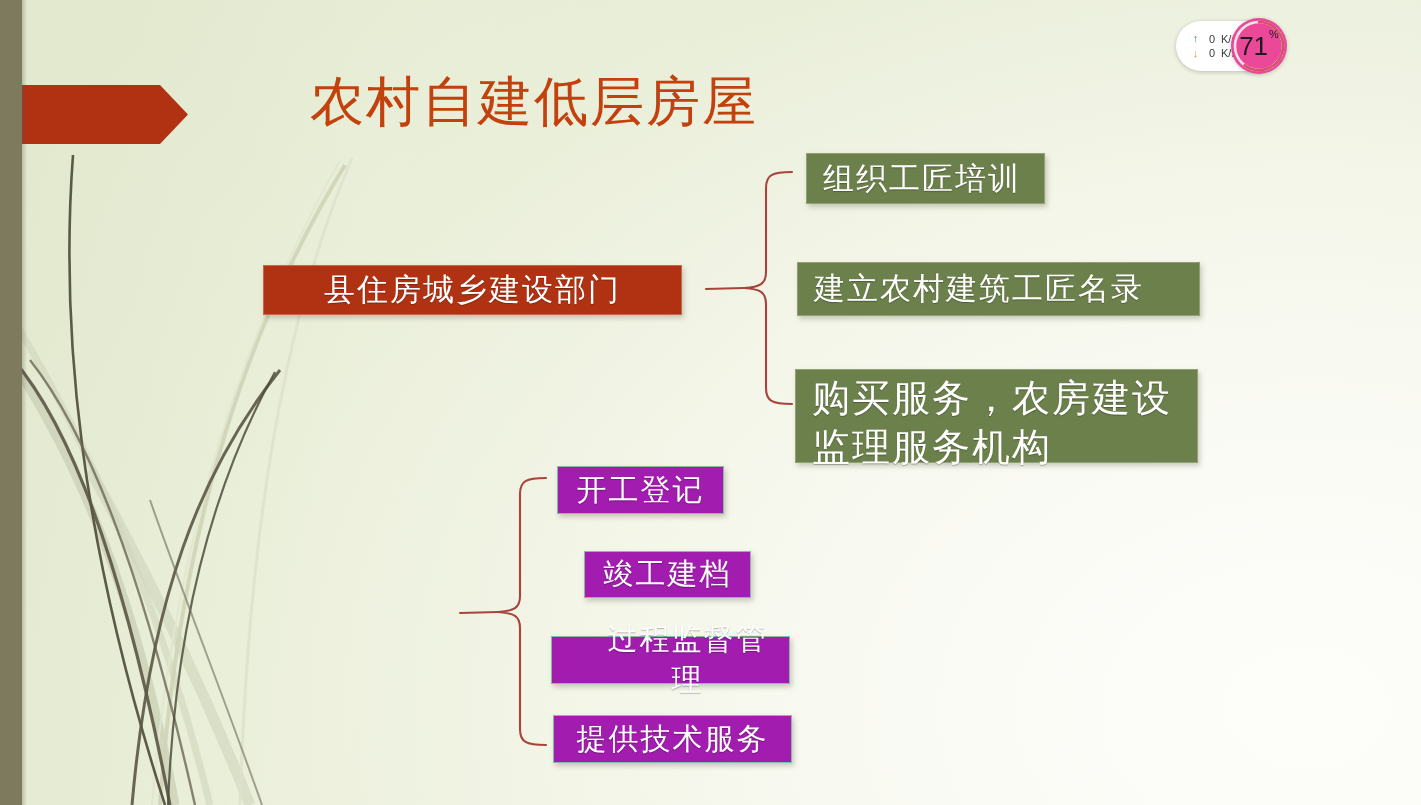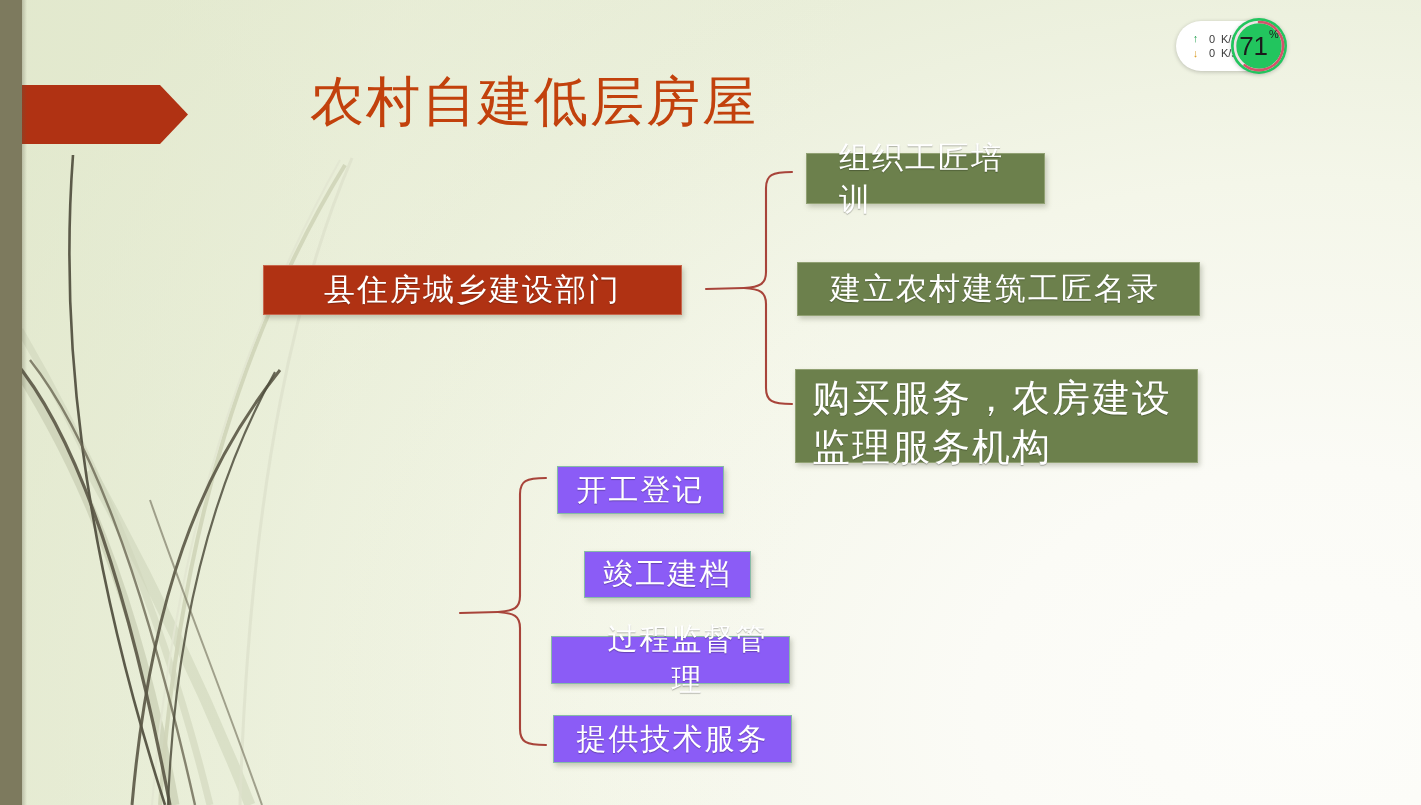--- a/index.html
+++ b/index.html
@@ -106,31 +106,31 @@
     background: #e08222;
     border: 1px solid #edab64;
     padding: 0 16px;
     font-size: 30px;
     justify-content: center;
     text-align: center;
   }
   .node-olive {
     background: #6c804c;
     border: 1px solid #91a173;
-    padding: 0 32px;
+    padding: 0 16px;
     font-size: 31px;
   }
   .node-olive.two-line {
     font-size: 38px;
     line-height: 1.28;
     align-items: flex-start;
     padding: 4px 16px;
   }
   .node-teal {
-    background: #8b5cf6;
+    background: #a21caf;
     border: 1px solid #86bba6;
     padding: 0 14px;
     font-size: 30px;
     justify-content: center;
     text-align: center;
   }
 
   
   .brace { position: absolute; pointer-events: none; }
 
@@ -168,21 +168,21 @@
   .net-val { min-width: 13px; text-align: right; margin-left: 1px; }
   .net-unit { margin-left: 6px; }
 
   .cpu-ring {
     position: absolute;
     left: 1231px;
     top: 18px;
     width: 56px;
     height: 56px;
     border-radius: 50%;
-    background: #22c55e;
+    background: #ec4899;
     box-shadow: 0 1px 4px rgba(0,0,0,0.20);
     display: flex;
     align-items: baseline;
     justify-content: center;
   }
   .cpu-ring-svg { position: absolute; left: 0; top: 0; }
   .cpu-num {
     position: relative;
     font-family: "Liberation Sans", sans-serif;
     font-size: 26px;

